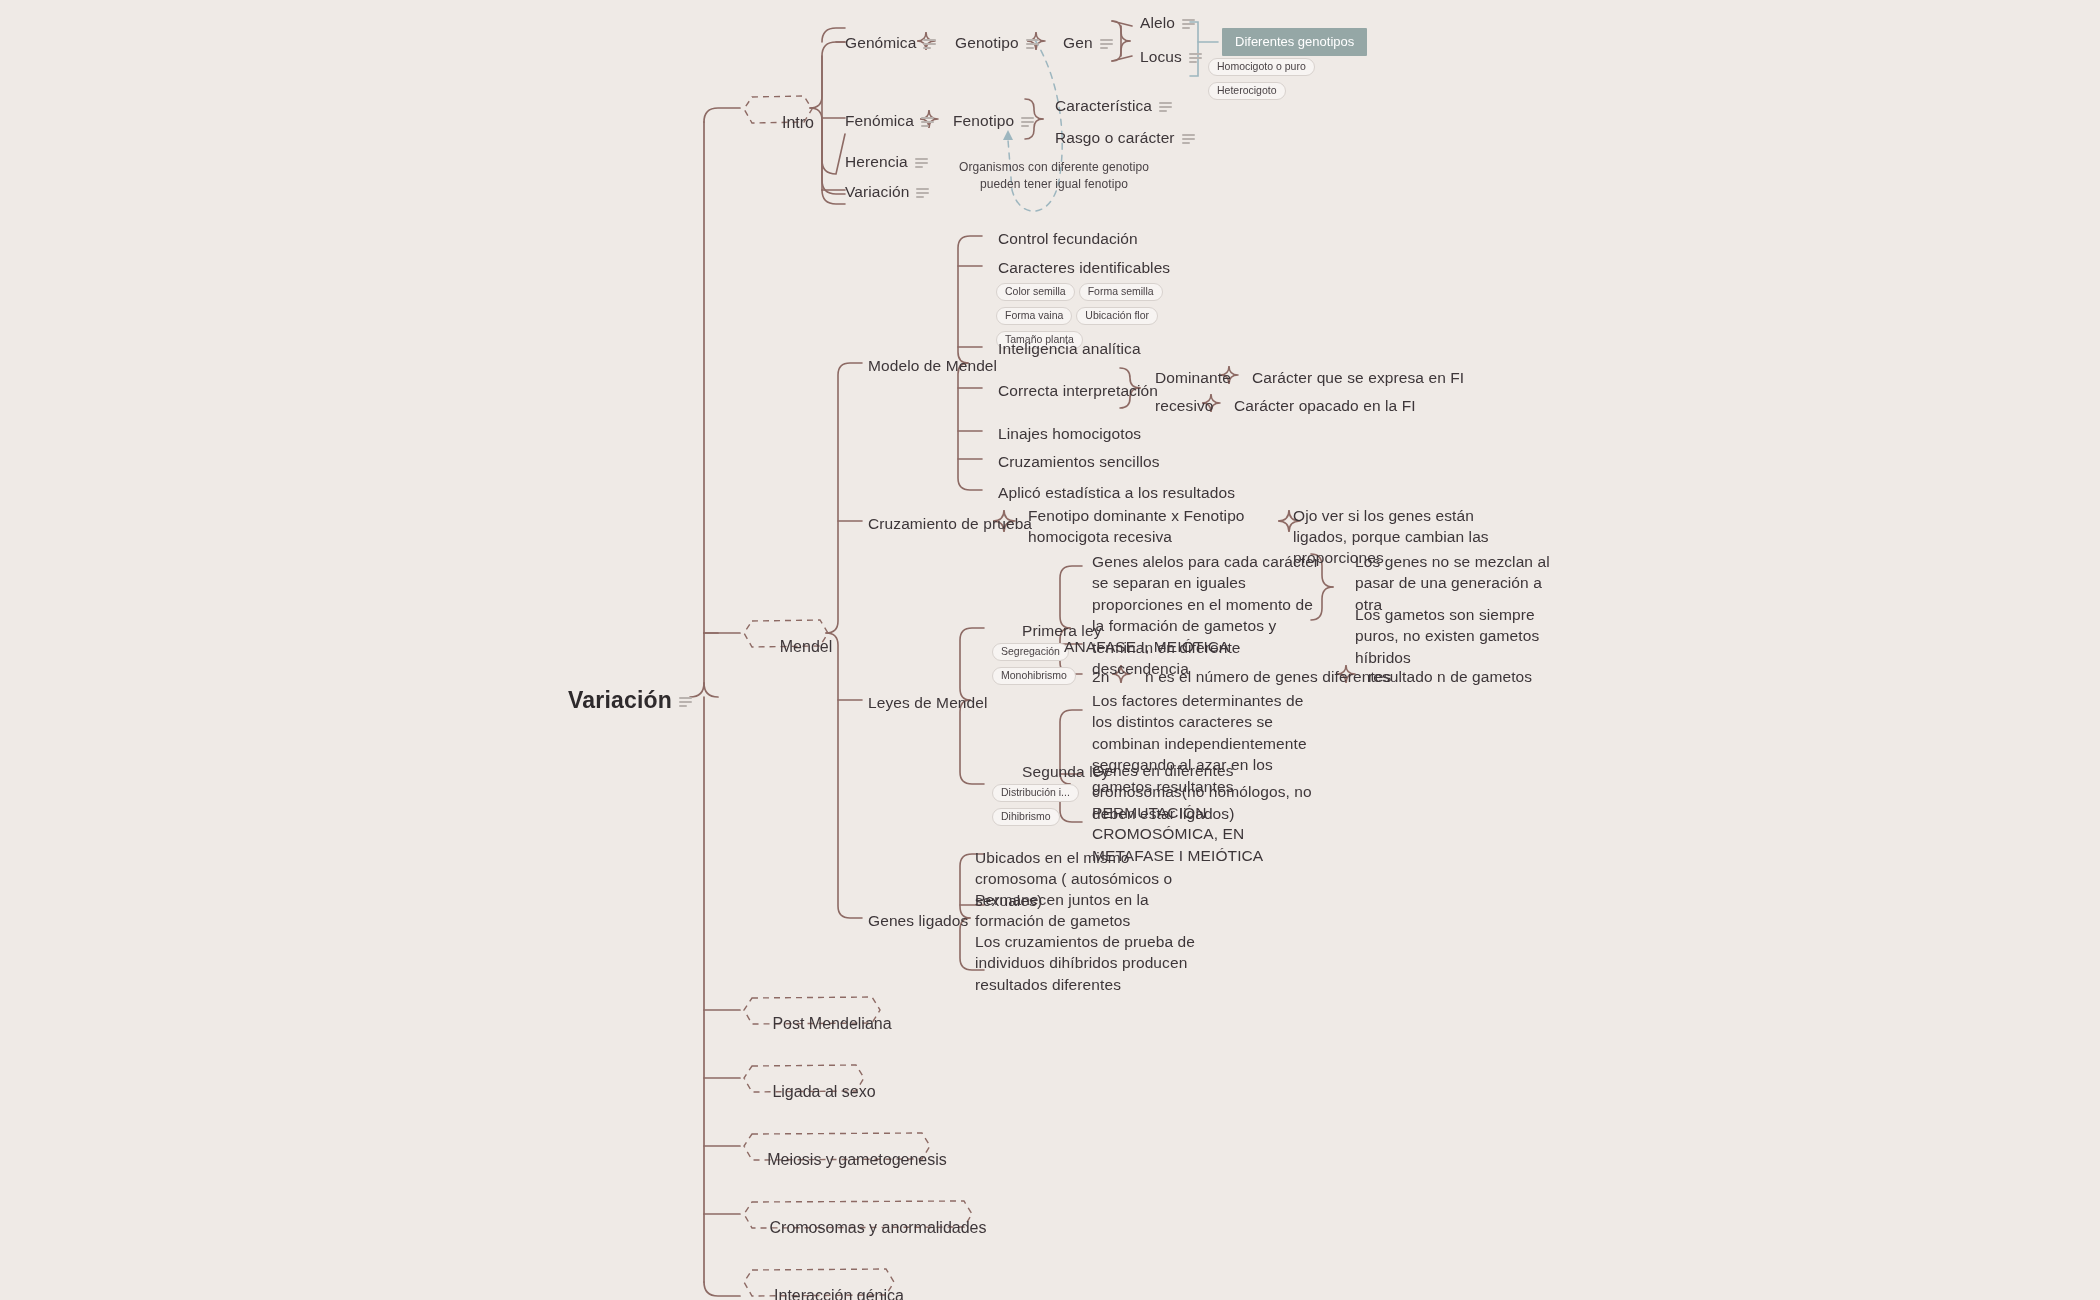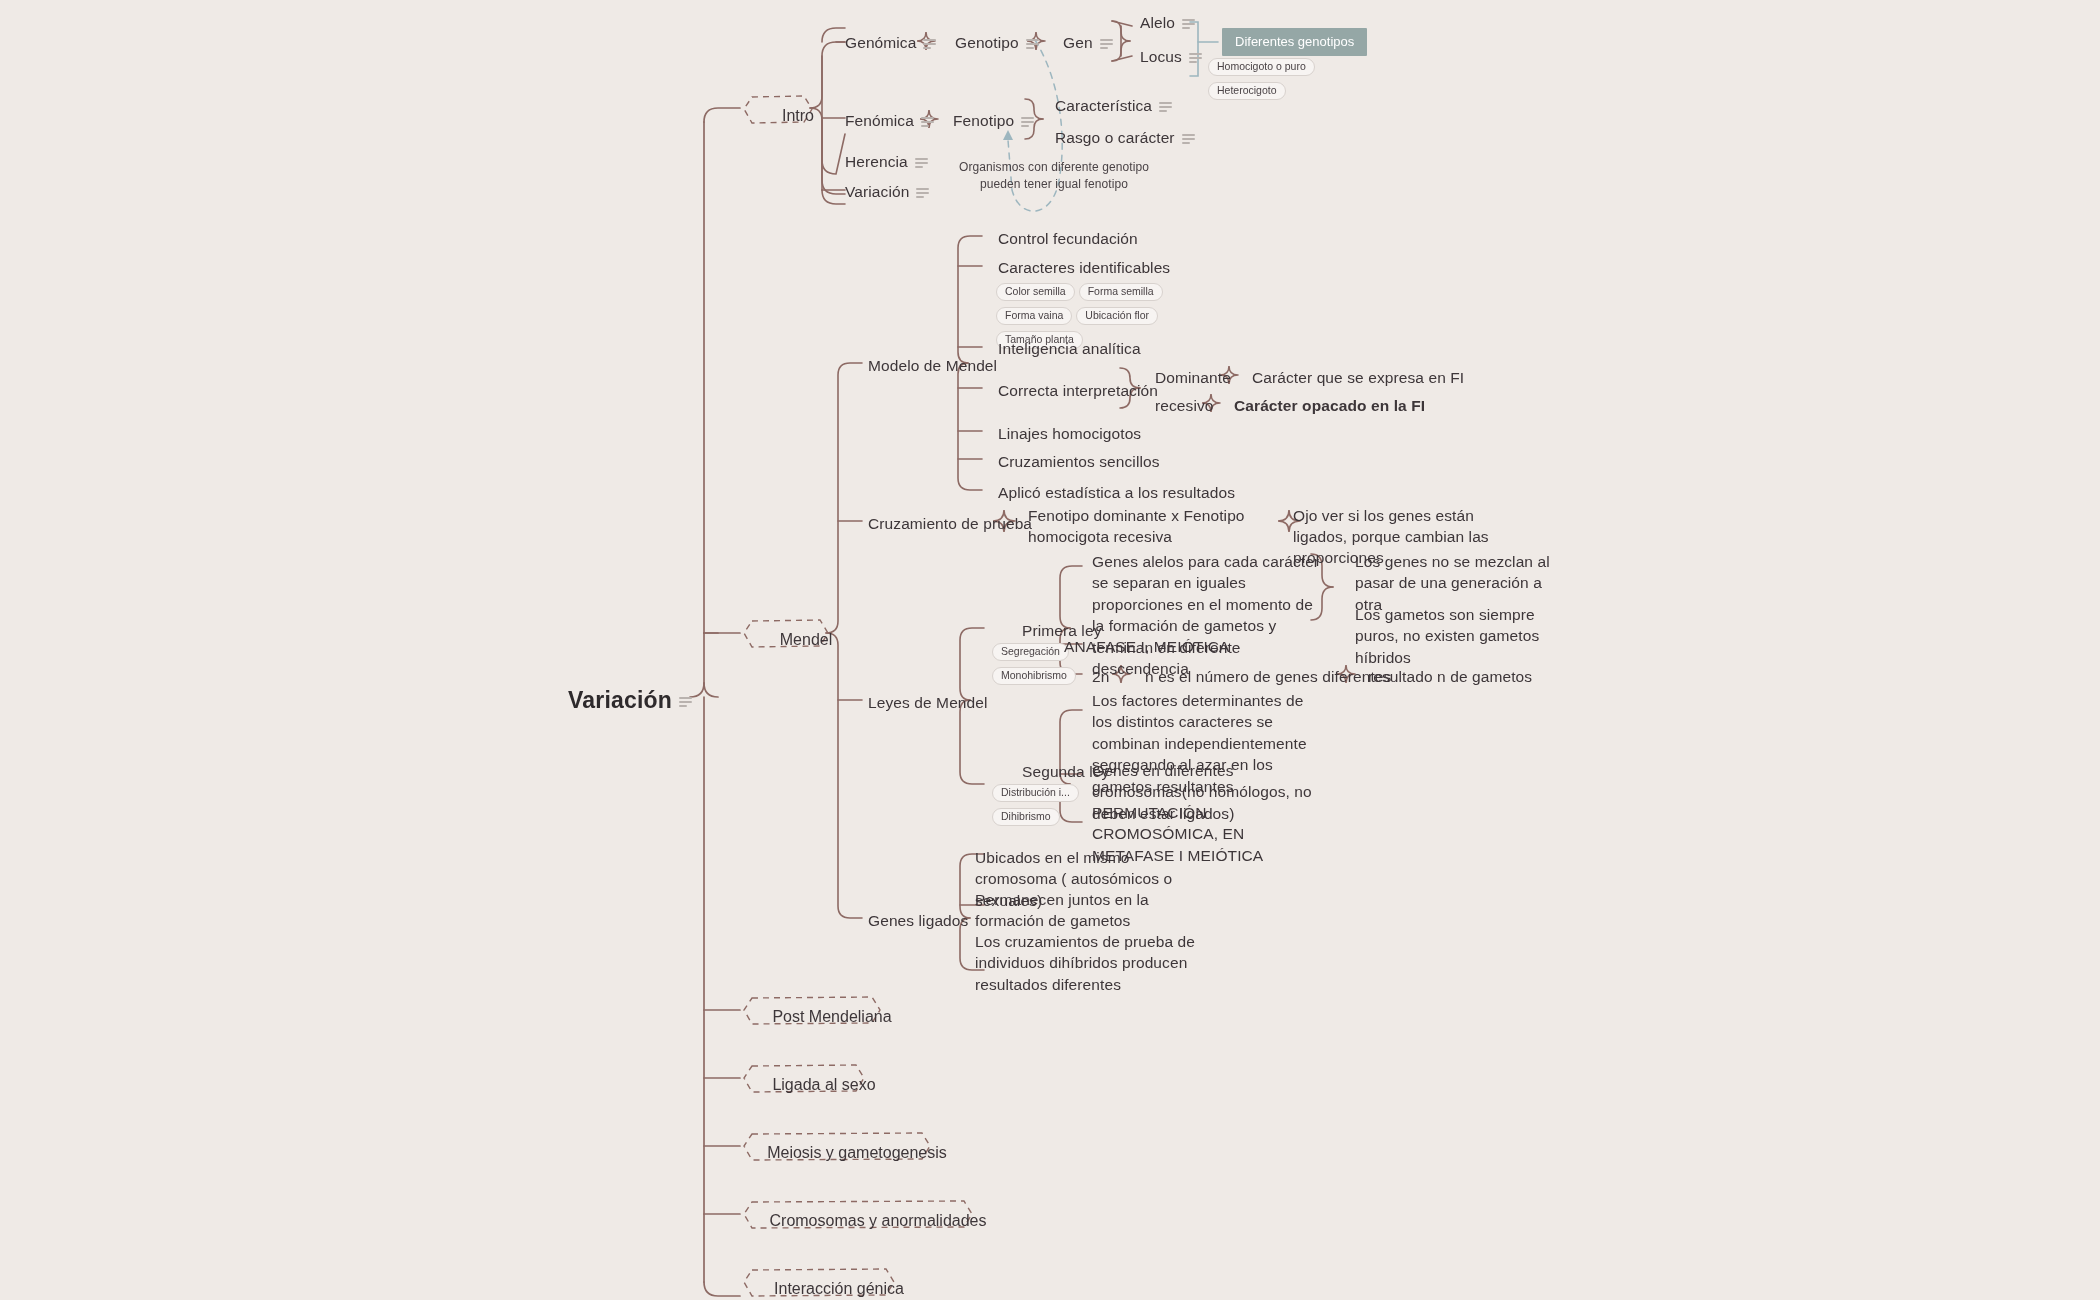--- a/index.html
+++ b/index.html
@@ -17,21 +17,21 @@
   .node{position:absolute;white-space:nowrap;}
   .txt{font-size:15.5px;color:#3d3639;letter-spacing:.1px;line-height:1.28;}
   .txt.wrap{white-space:normal;}
 
   
   .root{font-size:23px;font-weight:bold;color:#2e2a2c;letter-spacing:.2px;}
 
   
   .cap{
     position:absolute;
-    display:flex;align-items:center;justify-content:center;
+    display:flex;align-items:flex-end;justify-content:center;
     font-size:16px;color:#3d3639;
     padding:7px 20px;
     background:transparent;
   }
   .cap .caplabel{position:relative;z-index:2;}
   .cap svg{position:absolute;left:0;top:0;overflow:visible;}
 
   
   .lines{display:inline-block;vertical-align:middle;margin-left:7px;width:13px;}
   .lines i{display:block;height:1.6px;background:#b9b2ae;margin:2.4px 0;border-radius:1px;}
@@ -346,21 +346,21 @@
 
   <div class="node txt" style="left:1155px;top:368px;">
     <span>Dominante</span>
   </div>
   <div class="node txt" style="left:1155px;top:396px;">
     <span>recesivo</span>
   </div>
   <div class="node txt" style="left:1252px;top:368px;">
     <span>Carácter que se expresa en FI</span>
   </div>
-  <div class="node txt" style="left:1234px;top:396px;font-weight:bold;">
+  <div class="node txt" style="left:1234px;top:396px;">
     <span>Carácter opacado en la FI</span>
   </div>
 
   <div class="node txt" style="left:868px;top:514px;">
     <span>Cruzamiento de prueba</span>
   </div>
   <div class="node txt wrap" style="left:1028px;top:506px;width:248px;line-height:1.35;">
     <span>Fenotipo dominante x Fenotipo homocigota recesiva</span>
   </div>
   <div class="node txt wrap" style="left:1293px;top:506px;width:228px;line-height:1.35;">

